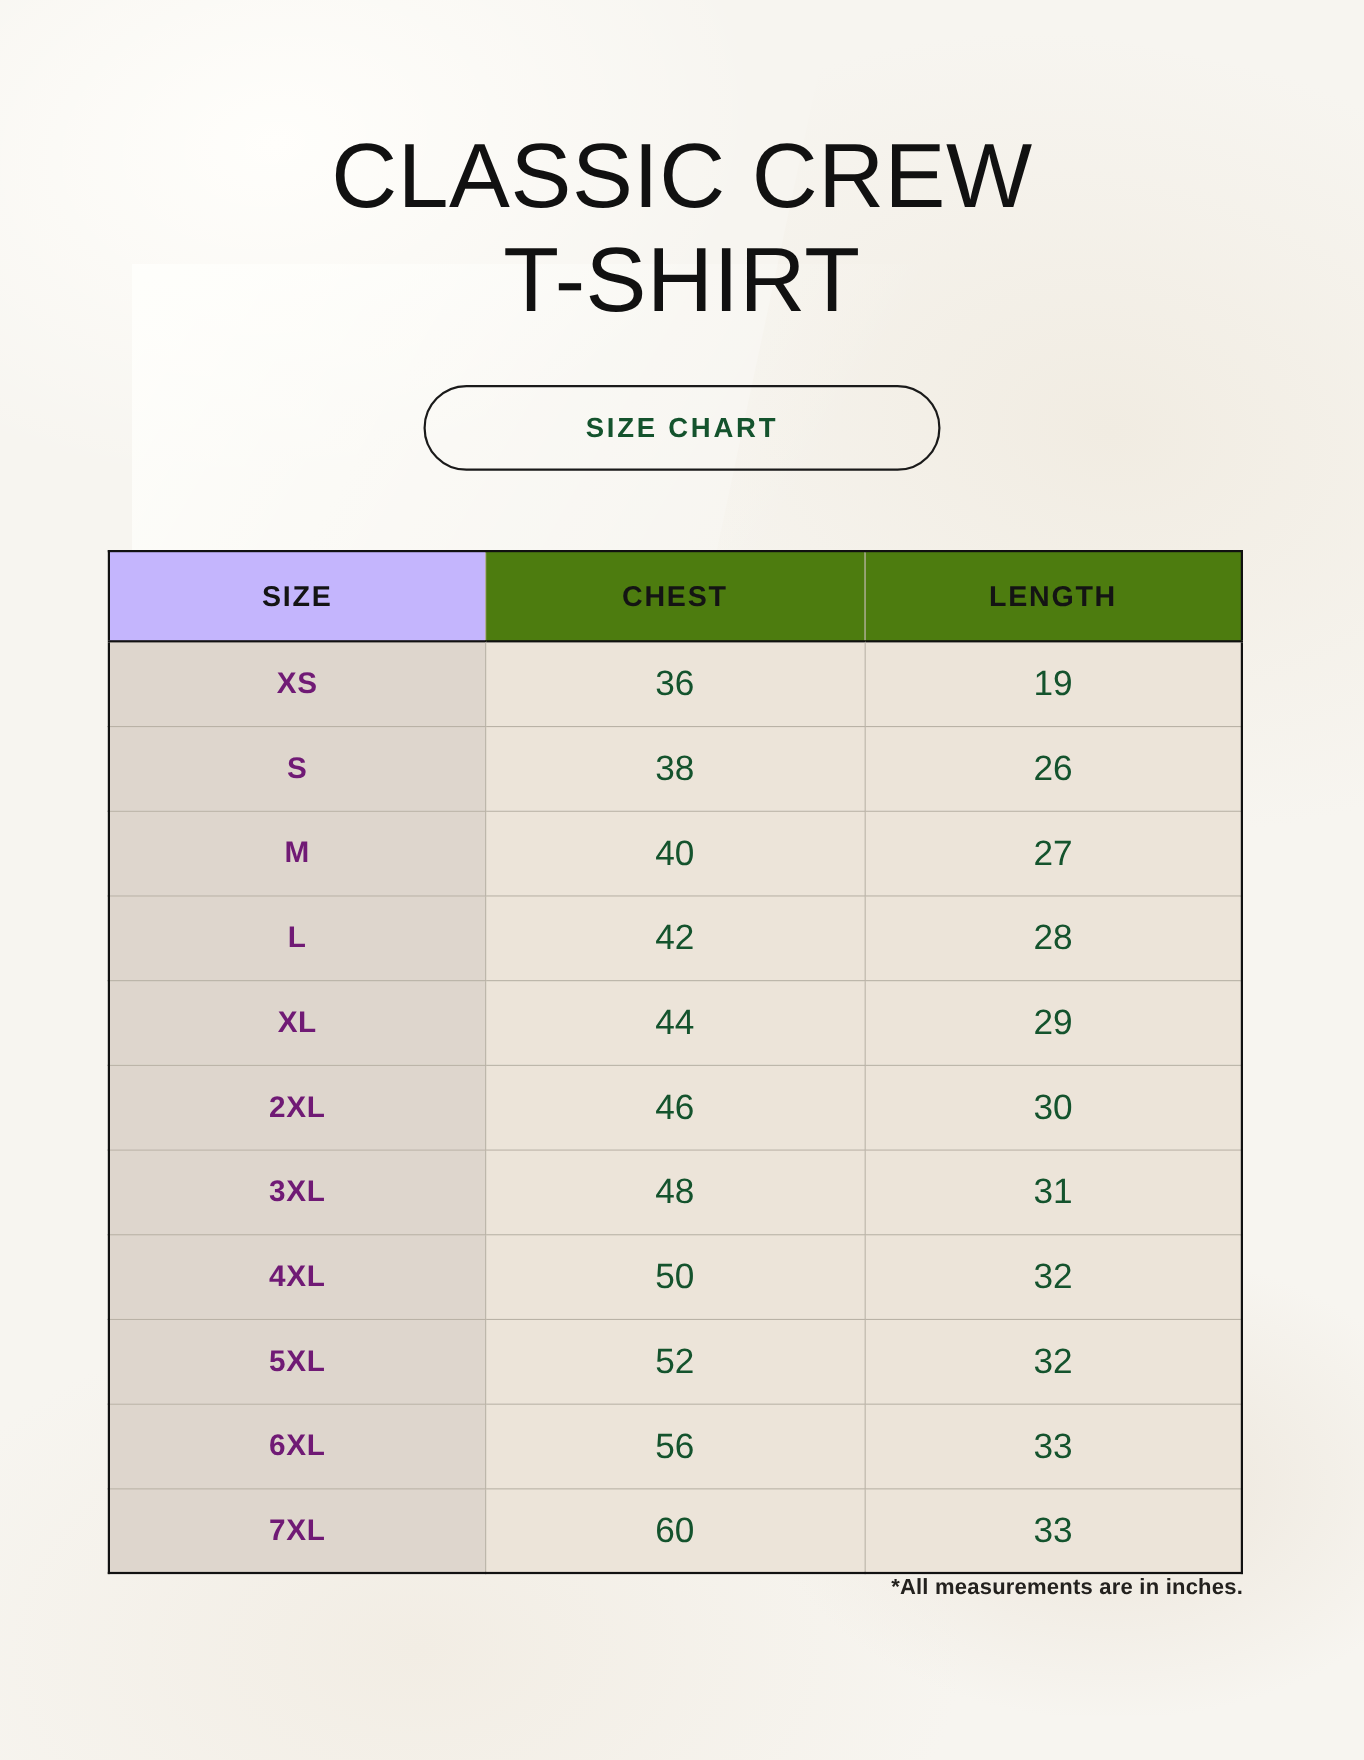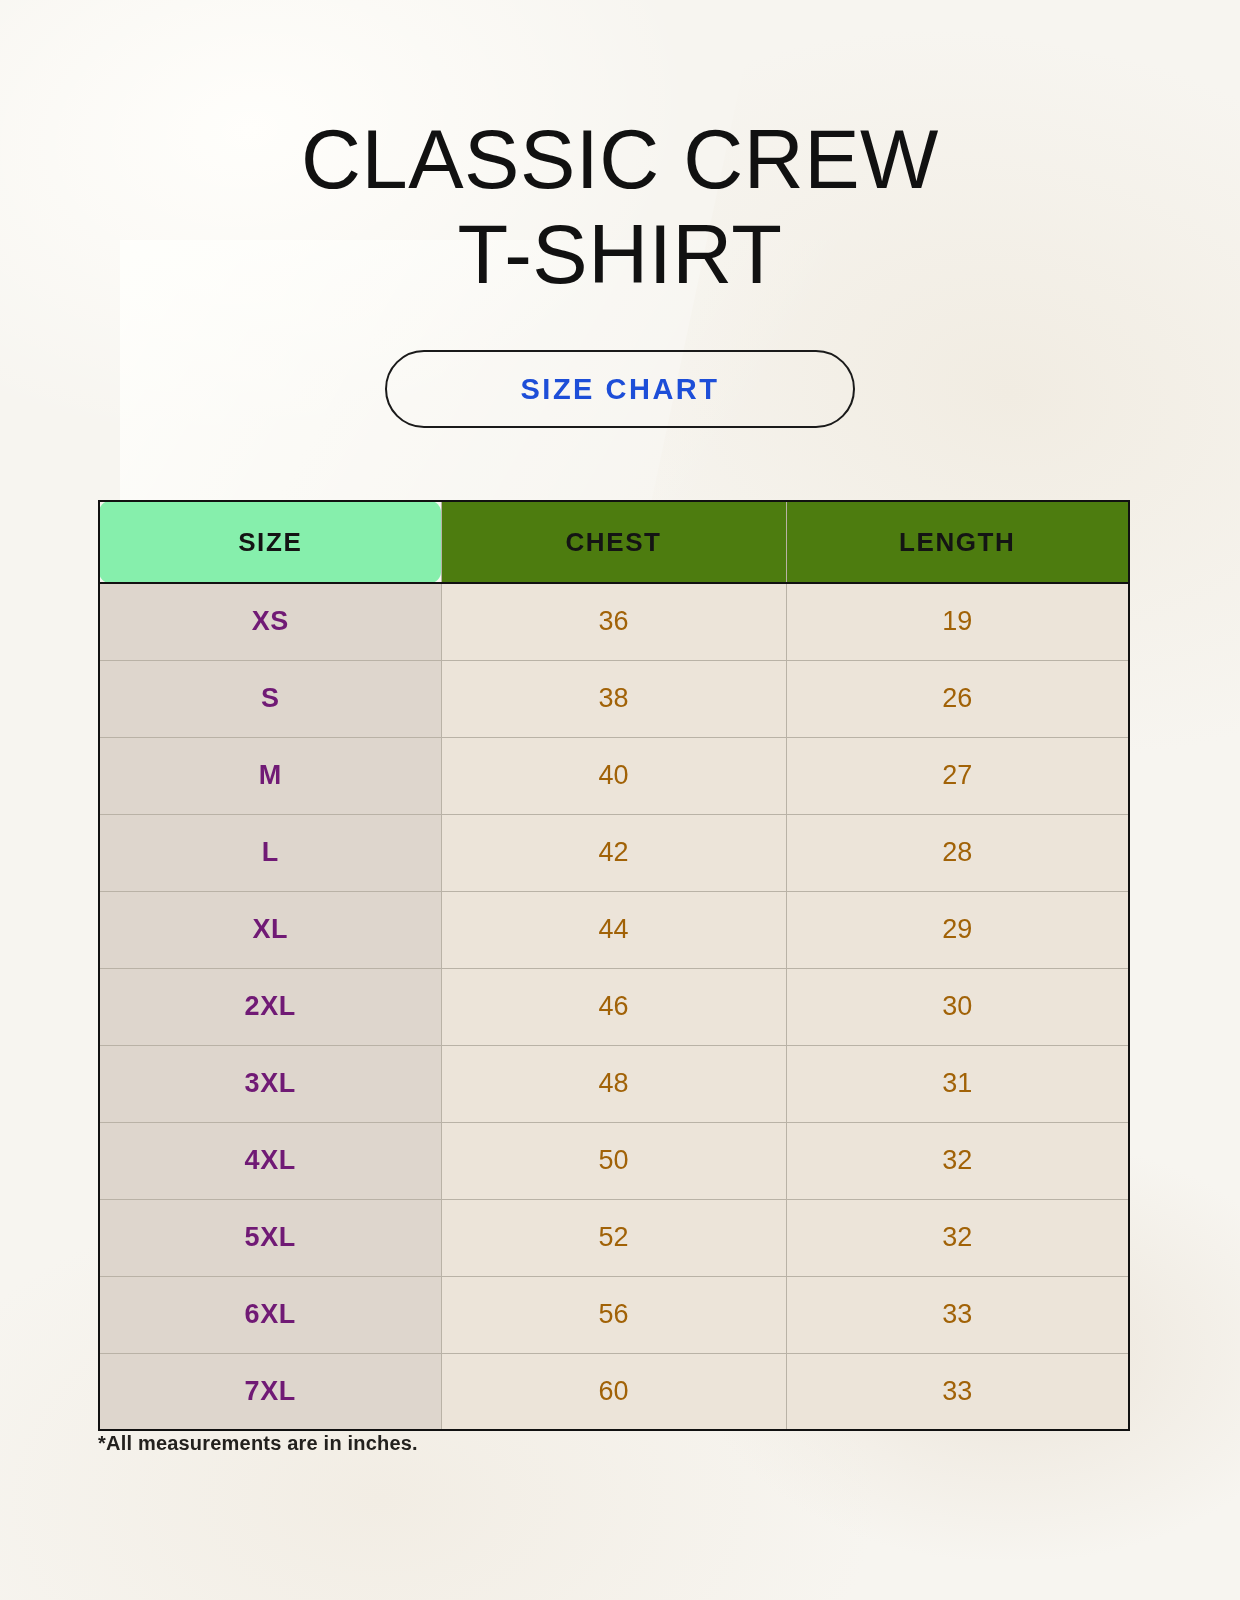--- a/index.html
+++ b/index.html
@@ -75,24 +75,24 @@
     top: 350px;
     left: 50%;
     transform: translateX(-50%);
     width: 470px;
     height: 78px;
     border: 2px solid #1a1a1a;
     border-radius: 40px;
     display: flex;
     align-items: center;
     justify-content: center;
-    font-size: 29px;
+    font-size: 25px;
     letter-spacing: 2.5px;
     font-weight: 700;
-    color: #1d4ed8;
+    color: #14532d;
   }
 
   .table-wrap {
     position: absolute;
     top: 500px;
     left: 98px;
     width: 1032px;
   }
   table.size-table {
     border-collapse: collapse;
@@ -112,45 +112,45 @@
     padding: 0;
   }
   table.size-table thead th {
     height: 82px;
     font-size: 26px;
     letter-spacing: 1.6px;
     font-weight: 700;
     color: #141414;
     border-bottom: 2px solid #111111;
   }
-  th.head-size { background: #86efac; border-radius: 11px; }
+  th.head-size { background: #c4b5fd; }
   th.head-chest, th.head-length { background: #4d7c0f; }
 
   td.size-cell {
     background: #ded6cd;
     font-weight: 700;
     font-size: 27px;
     color: #701a75;
     letter-spacing: 0.6px;
     border-right: 2px solid #111111;
   }
   td.val-cell {
     background: #ece4d9;
     font-weight: 400;
-    font-size: 27px;
-    color: #a16207;
+    font-size: 32px;
+    color: #14532d;
     margin-left: 12px;
   }
 
   .footnote {
     position: absolute;
     top: 1432px;
     left: 98px;
     width: 1032px;
-    text-align: left;
+    text-align: right;
     font-size: 20px;
     font-weight: 700;
     color: #23211e;
     letter-spacing: 0.2px;
   }
 </style>
 </head>
 <body>
 
 <div class="bg-wash wash-1"></div>

